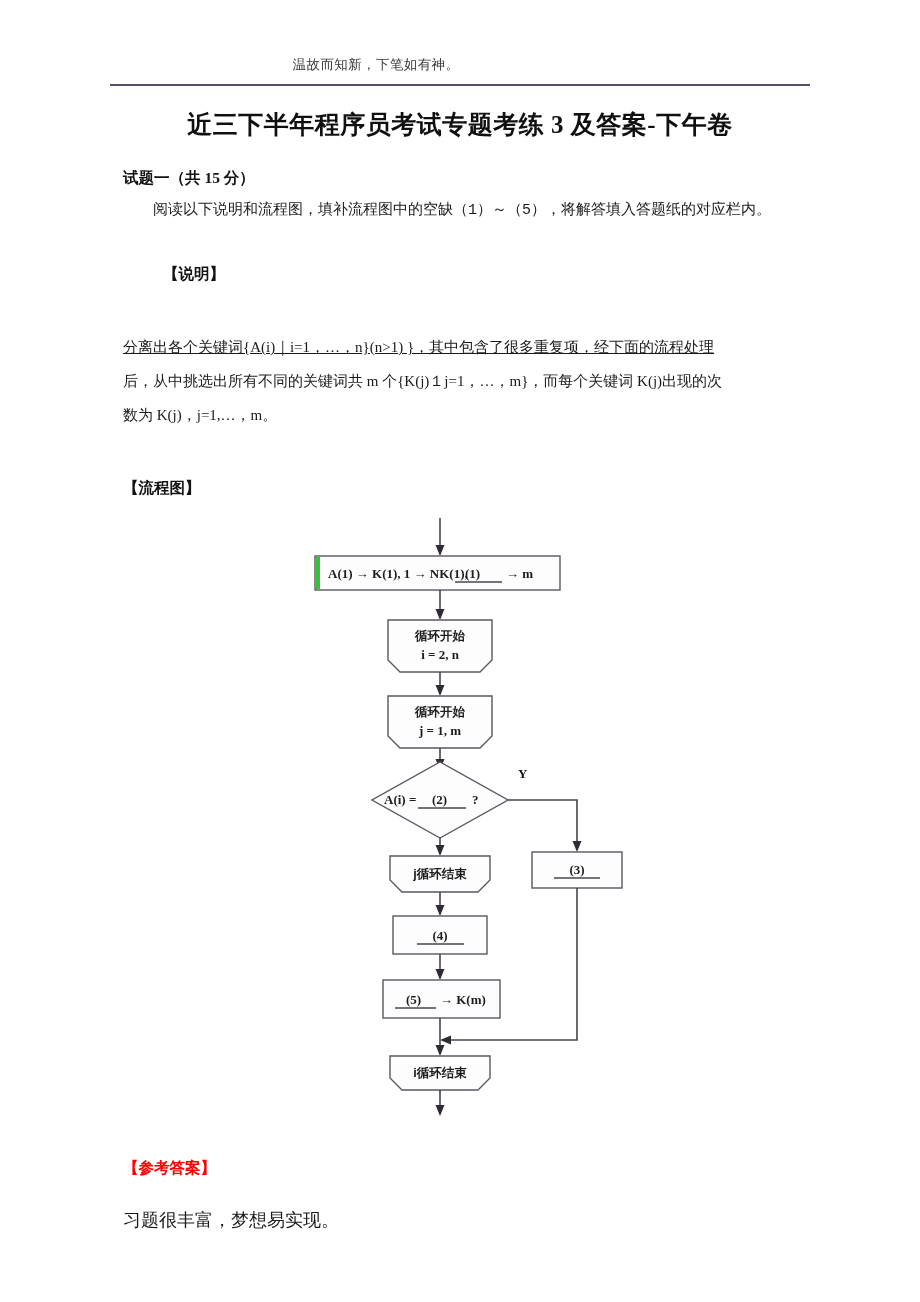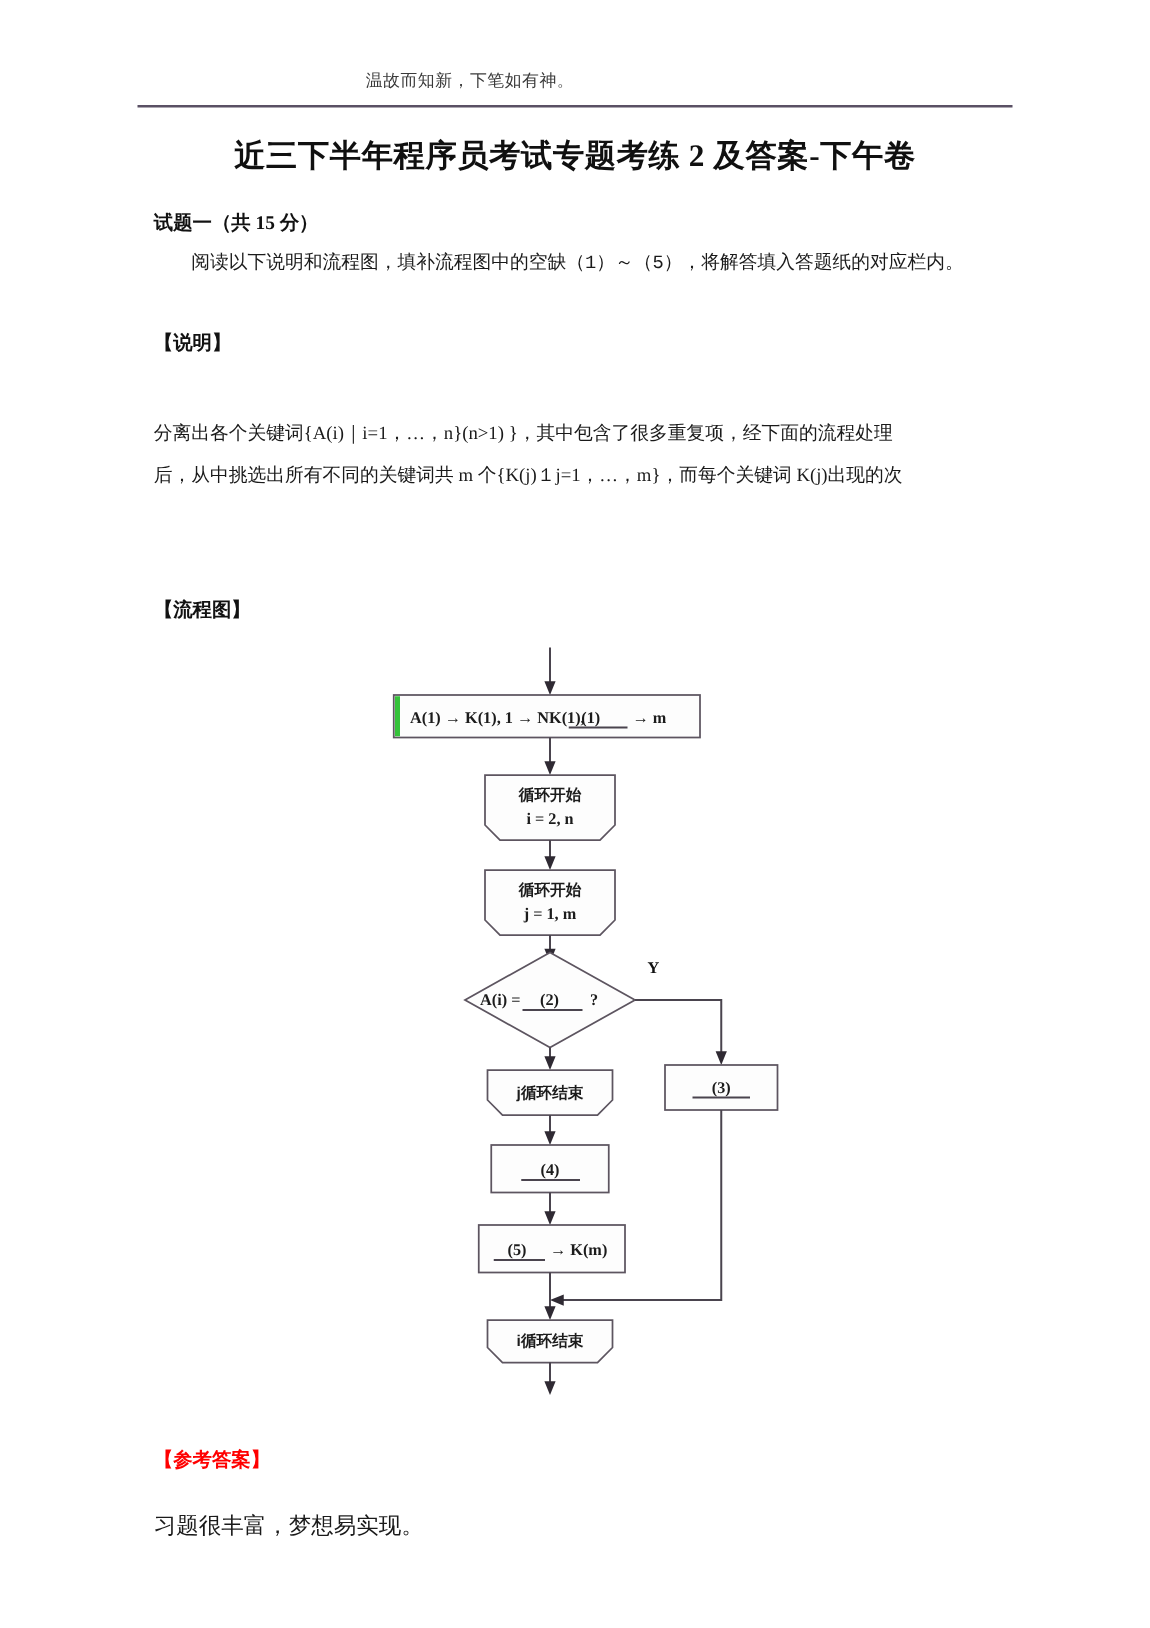--- a/index.html
+++ b/index.html
@@ -129,30 +129,31 @@
   .fc-accent { fill: #35c23a; }
 </style>
 </head>
 <body>
 
 <div class="page">
 
   <div class="header-line">温故而知新，下笔如有神。</div>
   <div class="header-rule"></div>
 
-  <div class="doc-title">近三下半年程序员考试专题考练 2 及答案-下午卷</div>
+  <div class="doc-title">近三下半年程序员考试专题考练 3 及答案-下午卷</div>
 
   <div class="sec-head" style="top:168px;text-align:right;">试题一（共 15 分）</div>
 
   <div class="para indent" style="top:194px;font-family:Liberation Mono, monospace;">阅读以下说明和流程图，填补流程图中的空缺（1）～（5），将解答填入答题纸的对应栏内。</div>
 
-  <div class="sec-head" style="top:264px;">【说明】</div>
-
-  <div class="para" style="top:330px;">分离出各个关键词{A(i)｜i=1，…，n}(n&gt;1)  }，其中包含了很多重复项，经下面的流程处理</div>
+  <div class="sec-head" style="top:264px;margin-left:40px;">【说明】</div>
+
+  <div class="para" style="top:330px;text-decoration:underline;">分离出各个关键词{A(i)｜i=1，…，n}(n&gt;1)  }，其中包含了很多重复项，经下面的流程处理</div>
   <div class="para" style="top:364px;">后，从中挑选出所有不同的关键词共 m 个{K(j)１j=1，…，m}，而每个关键词 K(j)出现的次</div>
+  <div class="para" style="top:398px;">数为 K(j)，j=1,…，m。</div>
 
   <div class="sec-head" style="top:478px;">【流程图】</div>
 
   <div class="flow">
     <svg width="400" height="600" viewBox="0 0 400 600" xmlns="http://www.w3.org/2000/svg">
 
       <line class="fc-line" x1="160" y1="18" x2="160" y2="48"></line>
       <polygon fill="#2f2a33" points="160,56 155.5,45 164.5,45"></polygon>
 
       <rect class="fc-shape" x="35" y="56" width="245" height="34"></rect>

